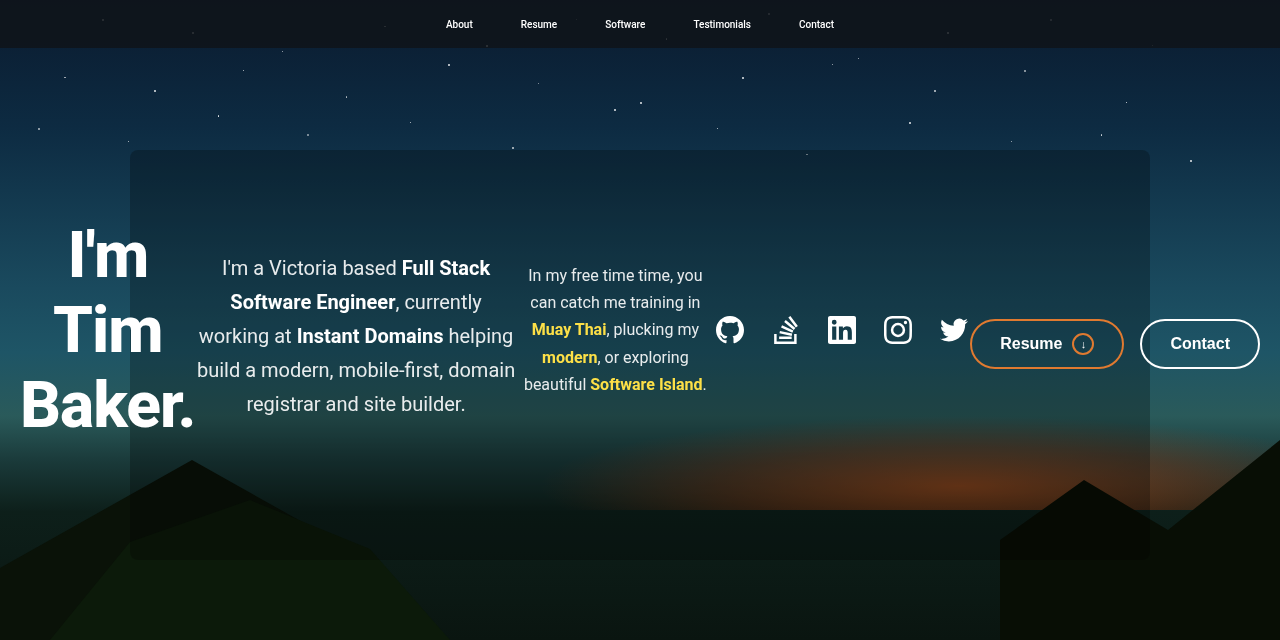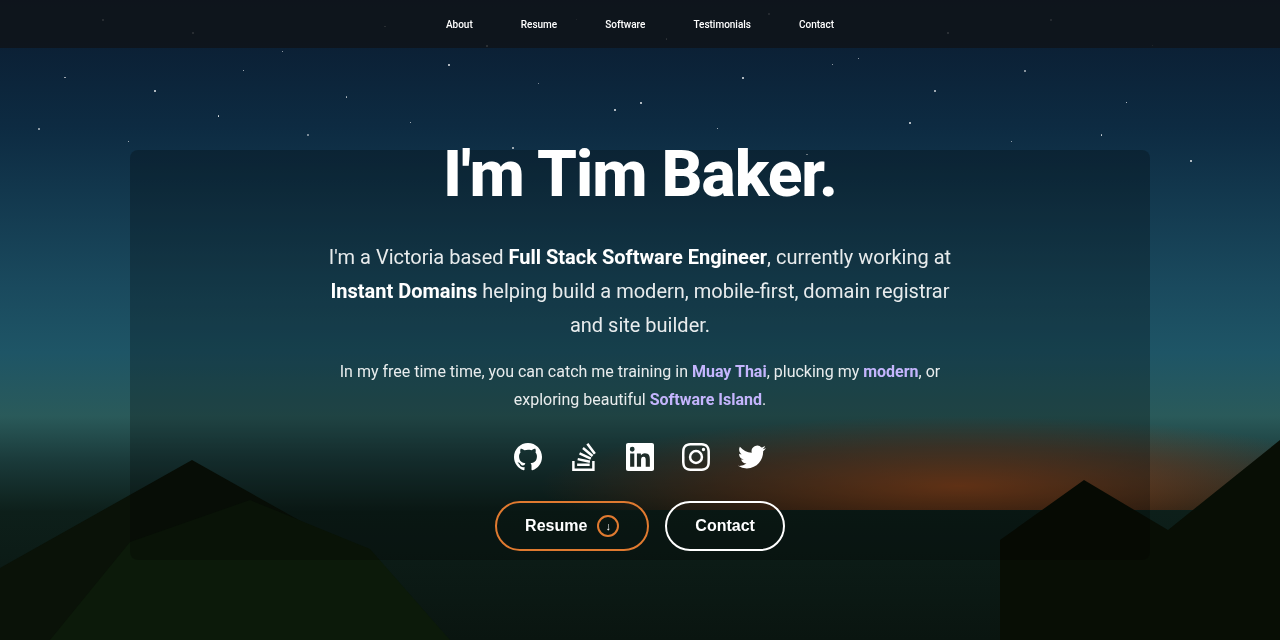--- a/index.html
+++ b/index.html
@@ -127,21 +127,21 @@
     }
 
     
     .main-content {
       position: absolute;
       top: 48px;
       left: 0;
       right: 0;
       bottom: 0;
       display: flex;
-      flex-direction: column;
+      flex-direction: row;
       align-items: center;
       justify-content: center;
       z-index: 10;
       padding: 20px;
       text-align: center;
     }
 
     .hero-title {
       font-size: 64px;
       font-weight: 800;
@@ -165,21 +165,21 @@
 
     .free-time-text {
       font-size: 16px;
       color: rgba(255, 255, 255, 0.9);
       line-height: 1.7;
       max-width: 640px;
       margin-bottom: 28px;
     }
 
     .free-time-text strong {
-      color: #c4b5fd;
+      color: #fde047;
       font-weight: 700;
     }
 
     
     .social-icons {
       display: flex;
       gap: 24px;
       margin-bottom: 28px;
       align-items: center;
     }

